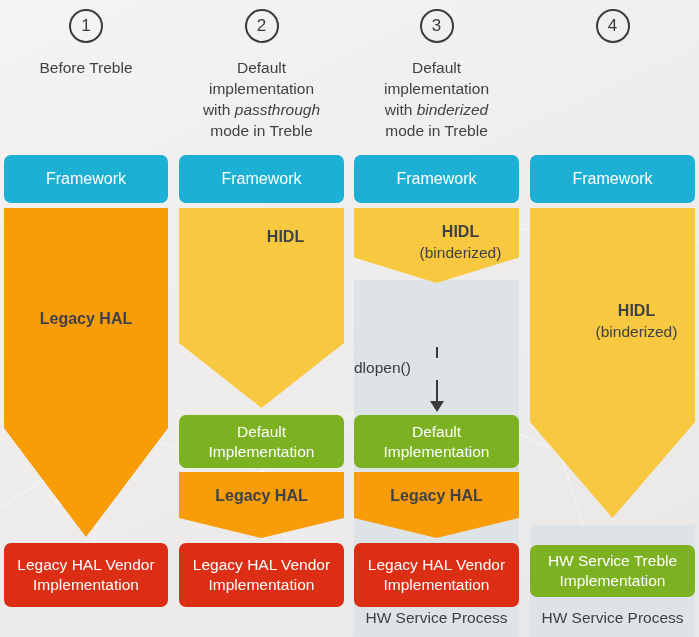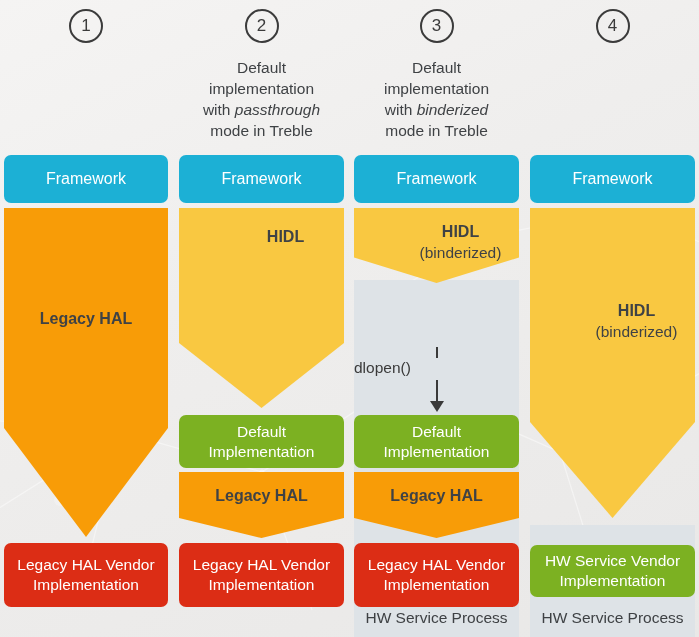--- a/index.html
+++ b/index.html
@@ -93,20 +93,21 @@
       <circle cx="480" cy="238" r="2.5"></circle>
       <circle cx="60" cy="500" r="6" opacity="0.5"></circle>
       <circle cx="660" cy="560" r="4" opacity="0.5"></circle>
     </g>
   </svg>
 
   <div class="col" style="left:4px;width:164px;">
     <div class="step-circle">
       <span>1</span>
     </div>
+    <div class="desc">Before Treble</div>
     <div class="box blue framework">Framework</div>
     <div class="arrow orange-a a1">
       <div class="arrow-label pt100">Legacy HAL</div>
     </div>
     <div class="box red vendor">Legacy HAL Vendor Implementation</div>
   </div>
 
   <div class="col" style="left:179px;width:165px;">
     <div class="step-circle">
       <span>2</span>
@@ -155,17 +156,17 @@
   <div class="col" style="left:530px;width:165px;">
     <div class="step-circle">
       <span>4</span>
     </div>
     <div class="box blue framework">Framework</div>
     <div class="panel panel-4"></div>
     <div class="arrow yellow-a a4">
       <div class="arrow-label pt92">HIDL</div>
       <div class="hidl-mode">(binderized)</div>
     </div>
-    <div class="box green vendor-g">HW Service Vendor Implementation</div>
+    <div class="box green vendor-g">HW Service Treble Implementation</div>
     <div class="process-label">HW Service Process</div>
   </div>
 
 </div>
 
 </body></html>

